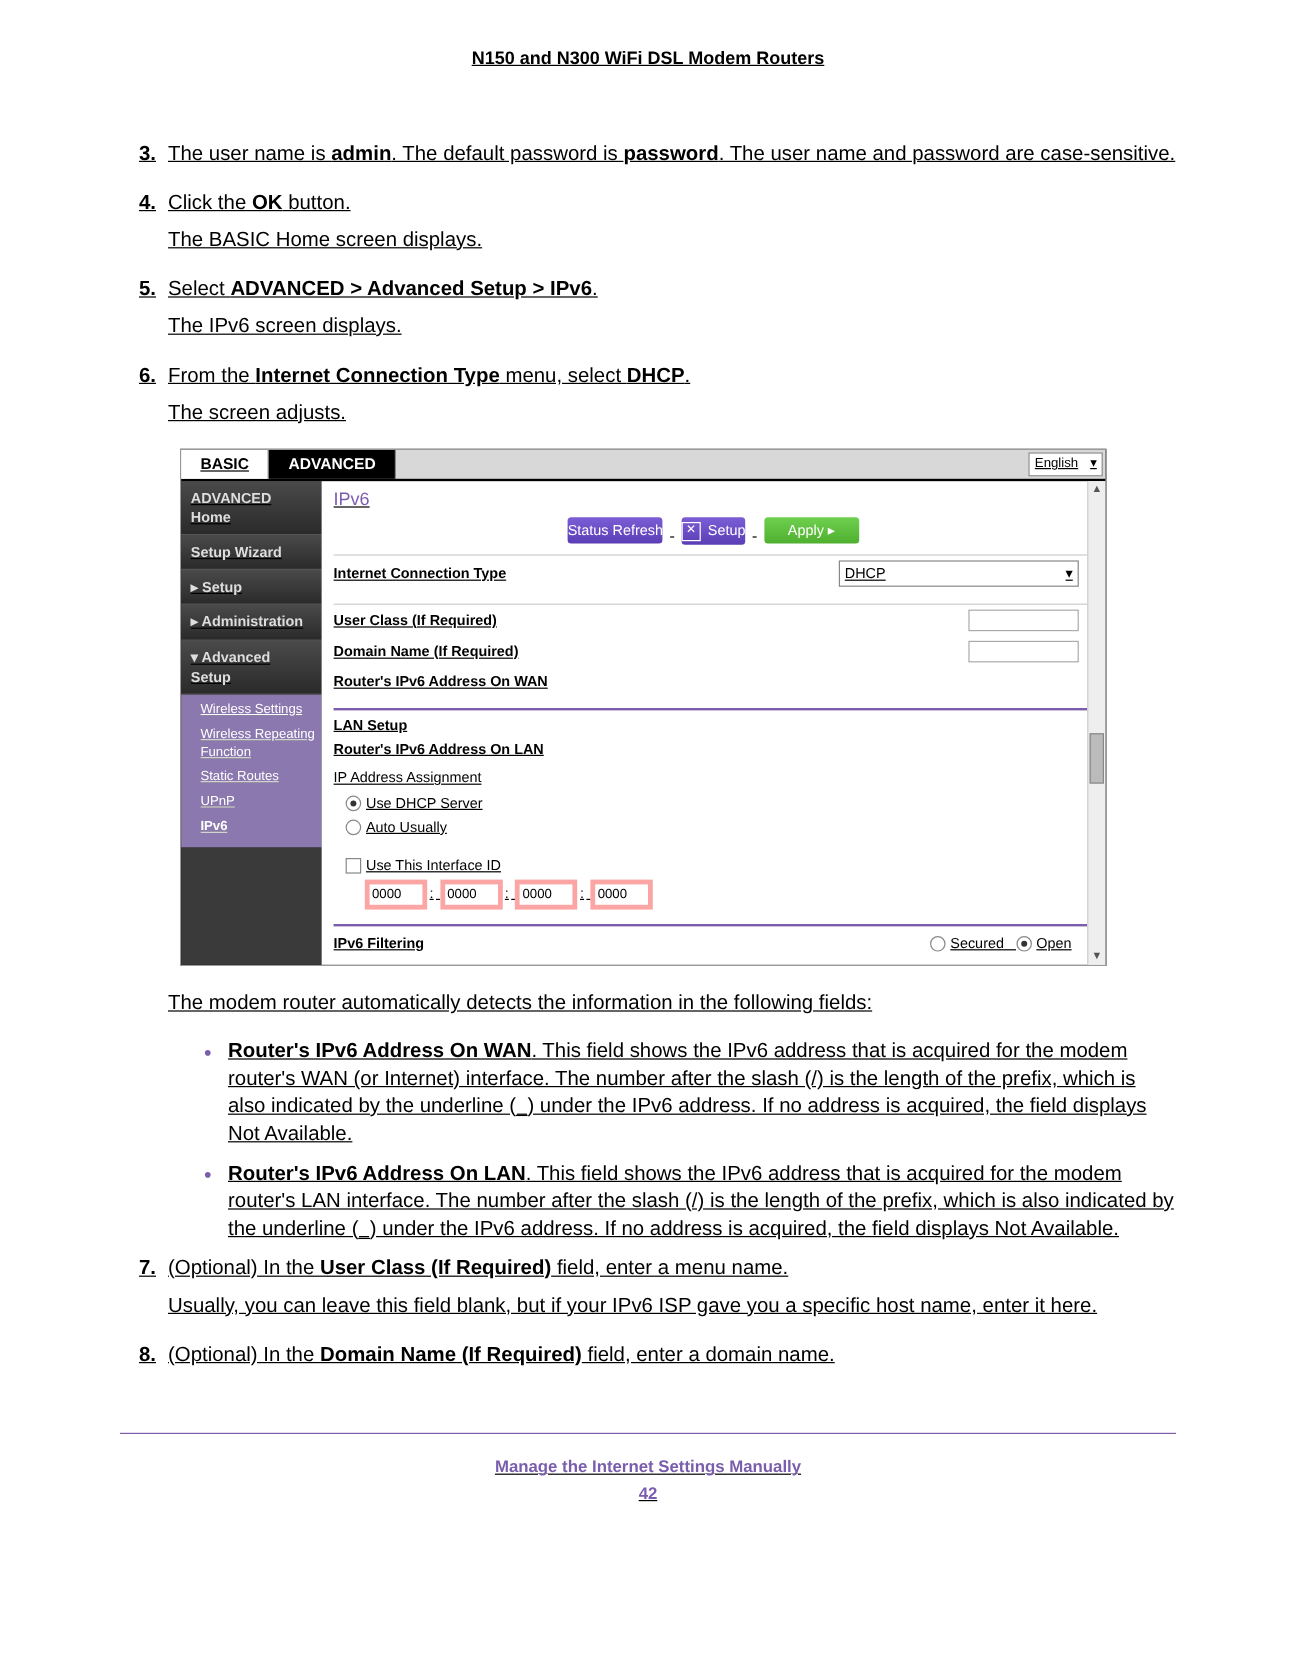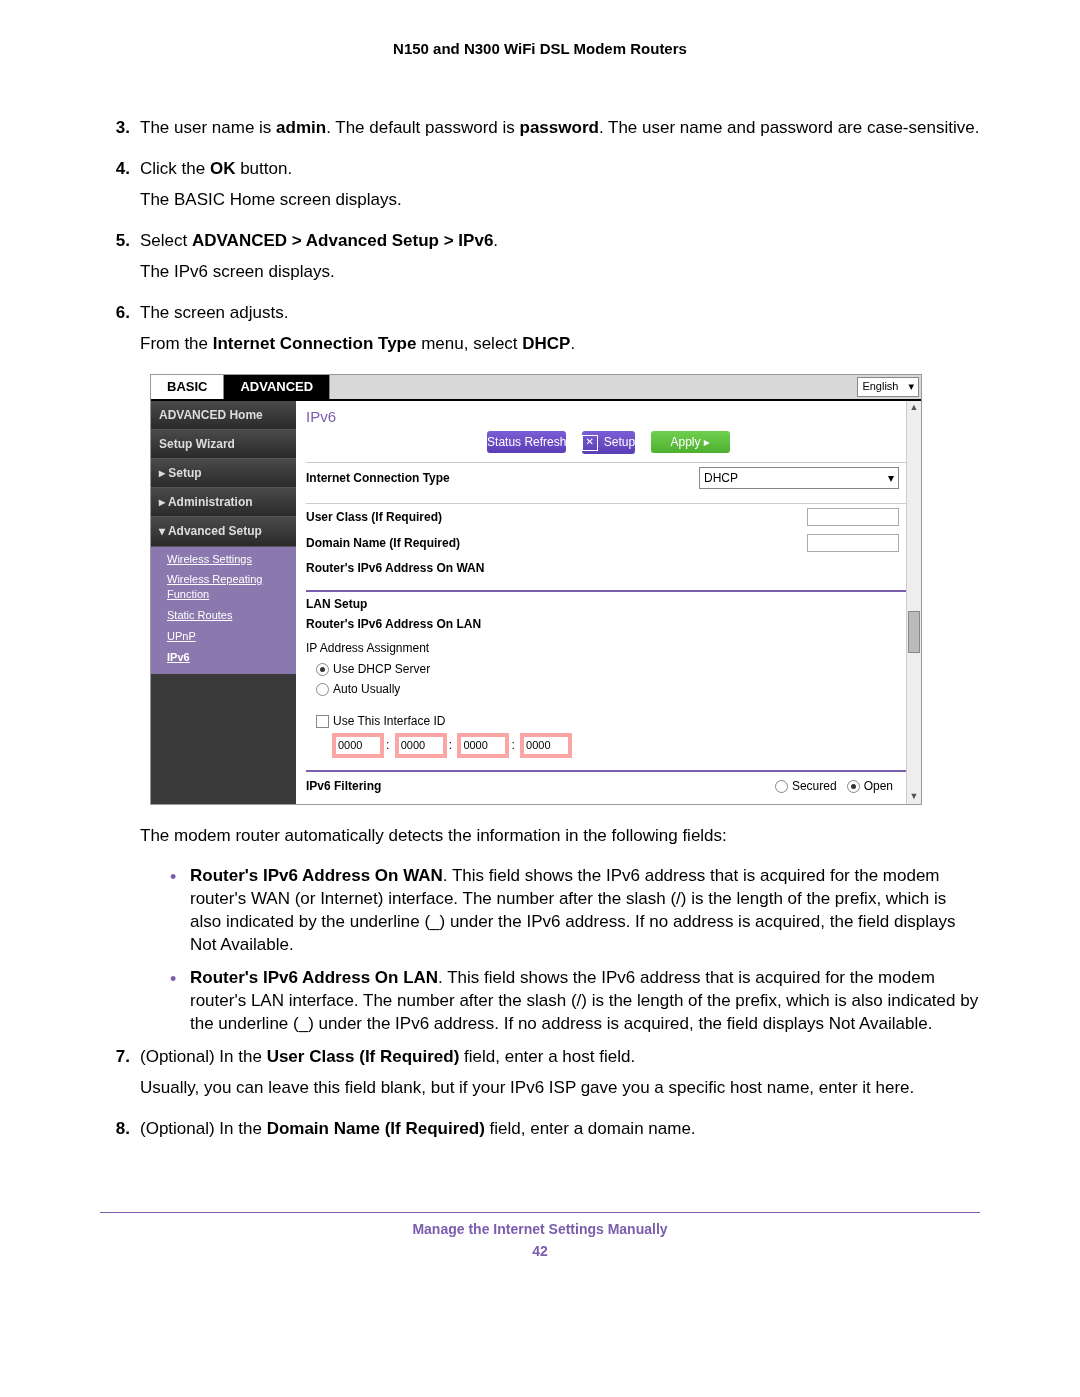--- a/index.html
+++ b/index.html
@@ -7,20 +7,21 @@
     padding: 0;
     font-family: Arial, Helvetica, sans-serif;
     background: #fff;
     color: #000;
   }
   .page {
     width: 1080px;
     margin: 0 auto;
     padding: 40px 100px 20px 100px;
     box-sizing: border-box;
+    text-decoration: underline;
   }
   .doc-header {
     text-align: center;
     font-weight: bold;
     font-size: 15px;
     margin-bottom: 60px;
   }
   .step-list {
     font-size: 17px;
     line-height: 1.35;
@@ -95,21 +96,21 @@
     border: 1px solid #888;
     font-size: 11px;
     padding: 1px 4px;
     margin: 2px;
     display: flex;
     align-items: center;
     gap: 10px;
   }
   .ss-body { display: flex; }
   .sidebar {
-    width: 145px;
+    width: 117px;
     background: #3a3a3a;
     color: #ddd;
     font-size: 12px;
     padding-bottom: 68px;
   }
   .side-sec {
     padding: 6px 8px;
     border-bottom: 1px solid #555;
     font-weight: bold;
     background: linear-gradient(#4a4a4a,#2a2a2a);
@@ -211,23 +212,23 @@
   }
   .colon { margin: 0 2px; }
   .filter-row {
     display:flex; border-top:2px solid #7b5dad;
     margin-top:12px; padding-top:6px;
     justify-content: flex-end;
     padding-right: 18px;
   }
 
   .footer {
-    margin-top: 64px;
+    margin-top: 46px;
     border-top: 1px solid #7b5dad;
-    padding-top: 8px;
+    padding-top: 19px;
     text-align: center;
   }
   .footer-title {
     color: #7b5dad;
     font-weight: bold;
     font-size: 14px;
   }
   .footer-page {
     color: #7b5dad;
     font-weight: bold;
@@ -268,24 +269,24 @@
         <p>
           <span>Select </span><b>ADVANCED &gt; Advanced Setup &gt; IPv6</b><span>.</span>
         </p>
         <p>The IPv6 screen displays.</p>
       </div>
     </div>
 
     <div class="step">
       <div class="step-num">6.</div>
       <div class="step-body">
+        <p>
+          <span>From the </span><b>Internet Connection Type</b><span> menu, select </span><b>DHCP</b><span>.</span>
+        </p>
         <p>The screen adjusts.</p>
-        <p>
-          <span>From the </span><b>Internet Connection Type</b><span> menu, select </span><b>DHCP</b><span>.</span>
-        </p>
       </div>
     </div>
 
     <div class="screenshot">
       <div class="ss-topbar">
         <div class="tab basic">BASIC</div>
         <div class="tab adv">ADVANCED</div>
         <div class="topbar-spacer"></div>
         <div class="lang">
           <span>English</span>
@@ -371,21 +372,21 @@
       <ul class="bullet-list">
         <li><b>Router's IPv6 Address On WAN</b><span>. This field shows the IPv6 address that is acquired for the modem router's WAN (or Internet) interface. The number after the slash (/) is the length of the prefix, which is also indicated by the underline (_) under the IPv6 address. If no address is acquired, the field displays Not Available.</span></li>
         <li><b>Router's IPv6 Address On LAN</b><span>. This field shows the IPv6 address that is acquired for the modem router's LAN interface. The number after the slash (/) is the length of the prefix, which is also indicated by the underline (_) under the IPv6 address. If no address is acquired, the field displays Not Available.</span></li>
       </ul>
     </div>
 
     <div class="step">
       <div class="step-num">7.</div>
       <div class="step-body">
         <p>
-          <span>(Optional) In the </span><b>User Class (If Required)</b><span> field, enter a host field.</span>
+          <span>(Optional) In the </span><b>User Class (If Required)</b><span> field, enter a menu name.</span>
         </p>
         <p>Usually, you can leave this field blank, but if your IPv6 ISP gave you a specific host name, enter it here.</p>
       </div>
     </div>
 
     <div class="step">
       <div class="step-num">8.</div>
       <div class="step-body">
         <p>
           <span>(Optional) In the </span><b>Domain Name (If Required)</b><span> field, enter a domain name.</span>

